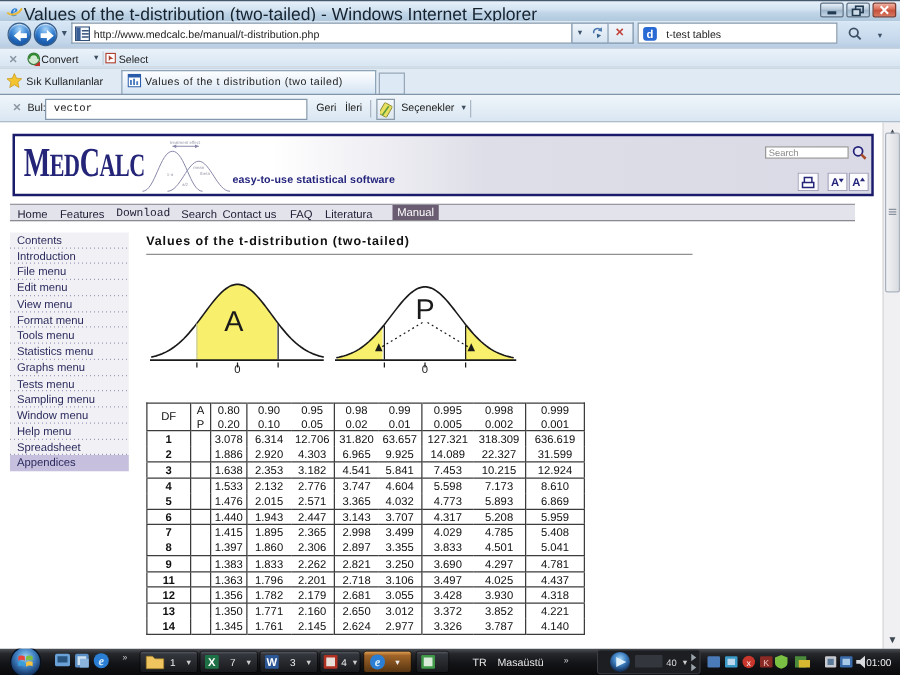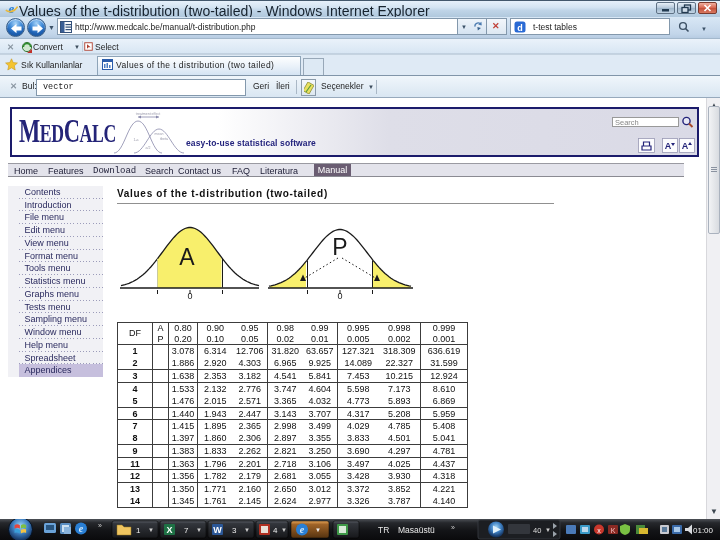--- a/index.html
+++ b/index.html
@@ -51,21 +51,21 @@
 #logo { left:19px; top:113px; font-family:"Liberation Serif", serif; font-weight:bold; color:#242478; font-size:33px; letter-spacing:-0.5px; transform:scaleX(0.68); transform-origin:0 0; white-space:nowrap; }
 #logo .sc { font-size:26px; }
 #tagline { left:186px; top:138px; font-size:8.5px; font-weight:bold; color:#23237d; letter-spacing:0.12px; }
 #bandsearch { left:612px; top:117px; width:67px; height:10px; background:#fff; border:1px solid #999; font-size:7.5px; color:#888; padding-left:2px; line-height:9px; }
 
 #navbar { left:8px; top:163px; width:676px; height:14px; background:#e3e3eb; border-top:1px solid #9a9aa2; border-bottom:1px solid #8a8a92; font-size:9px; color:#1c1c34; }
 .navitem { position:absolute; top:2px; }
 #navmanual { position:absolute; left:306px; top:0px; width:37px; height:12px; background:#6a5d72; color:#fff; text-align:center; padding-top:1px; }
 
 #sidebar { left:8px; top:185.8px; width:95px; background:#f1f1f5; }
-.sideitem { font-size:9px; color:#2a2a5e; padding-left:5.5px; height:12.75px; line-height:12.75px; box-sizing:border-box; background:repeating-linear-gradient(90deg,#9c9cba 0 1px,transparent 1px 3.2px) left bottom / 100% 1px no-repeat;margin-left:11px; }
+.sideitem { font-size:9px; color:#2a2a5e; padding-left:5.5px; height:12.75px; line-height:12.75px; box-sizing:border-box; background:repeating-linear-gradient(90deg,#9c9cba 0 1px,transparent 1px 3.2px) left bottom / 100% 1px no-repeat; }
 #side-last { background:#c6bfdd !important; }
 
 #maintitle { left:117px; top:188px; font-size:10px; font-weight:bold; color:#101010; letter-spacing:0.7px; }
 #titlerule { left:117px; top:203px; width:437px; height:1px; background:#909090; }
 
 #ttable { left:117px; top:322px; border-collapse:collapse; table-layout:fixed; font-size:9px; color:#101010; }
 #ttable td { padding:0; overflow:hidden; white-space:nowrap; }
 .bR { border-right:1px solid #3c3c3c; }
 .bB { border-bottom:1px solid #3c3c3c; }
 #ttable { border:1px solid #3c3c3c; }

